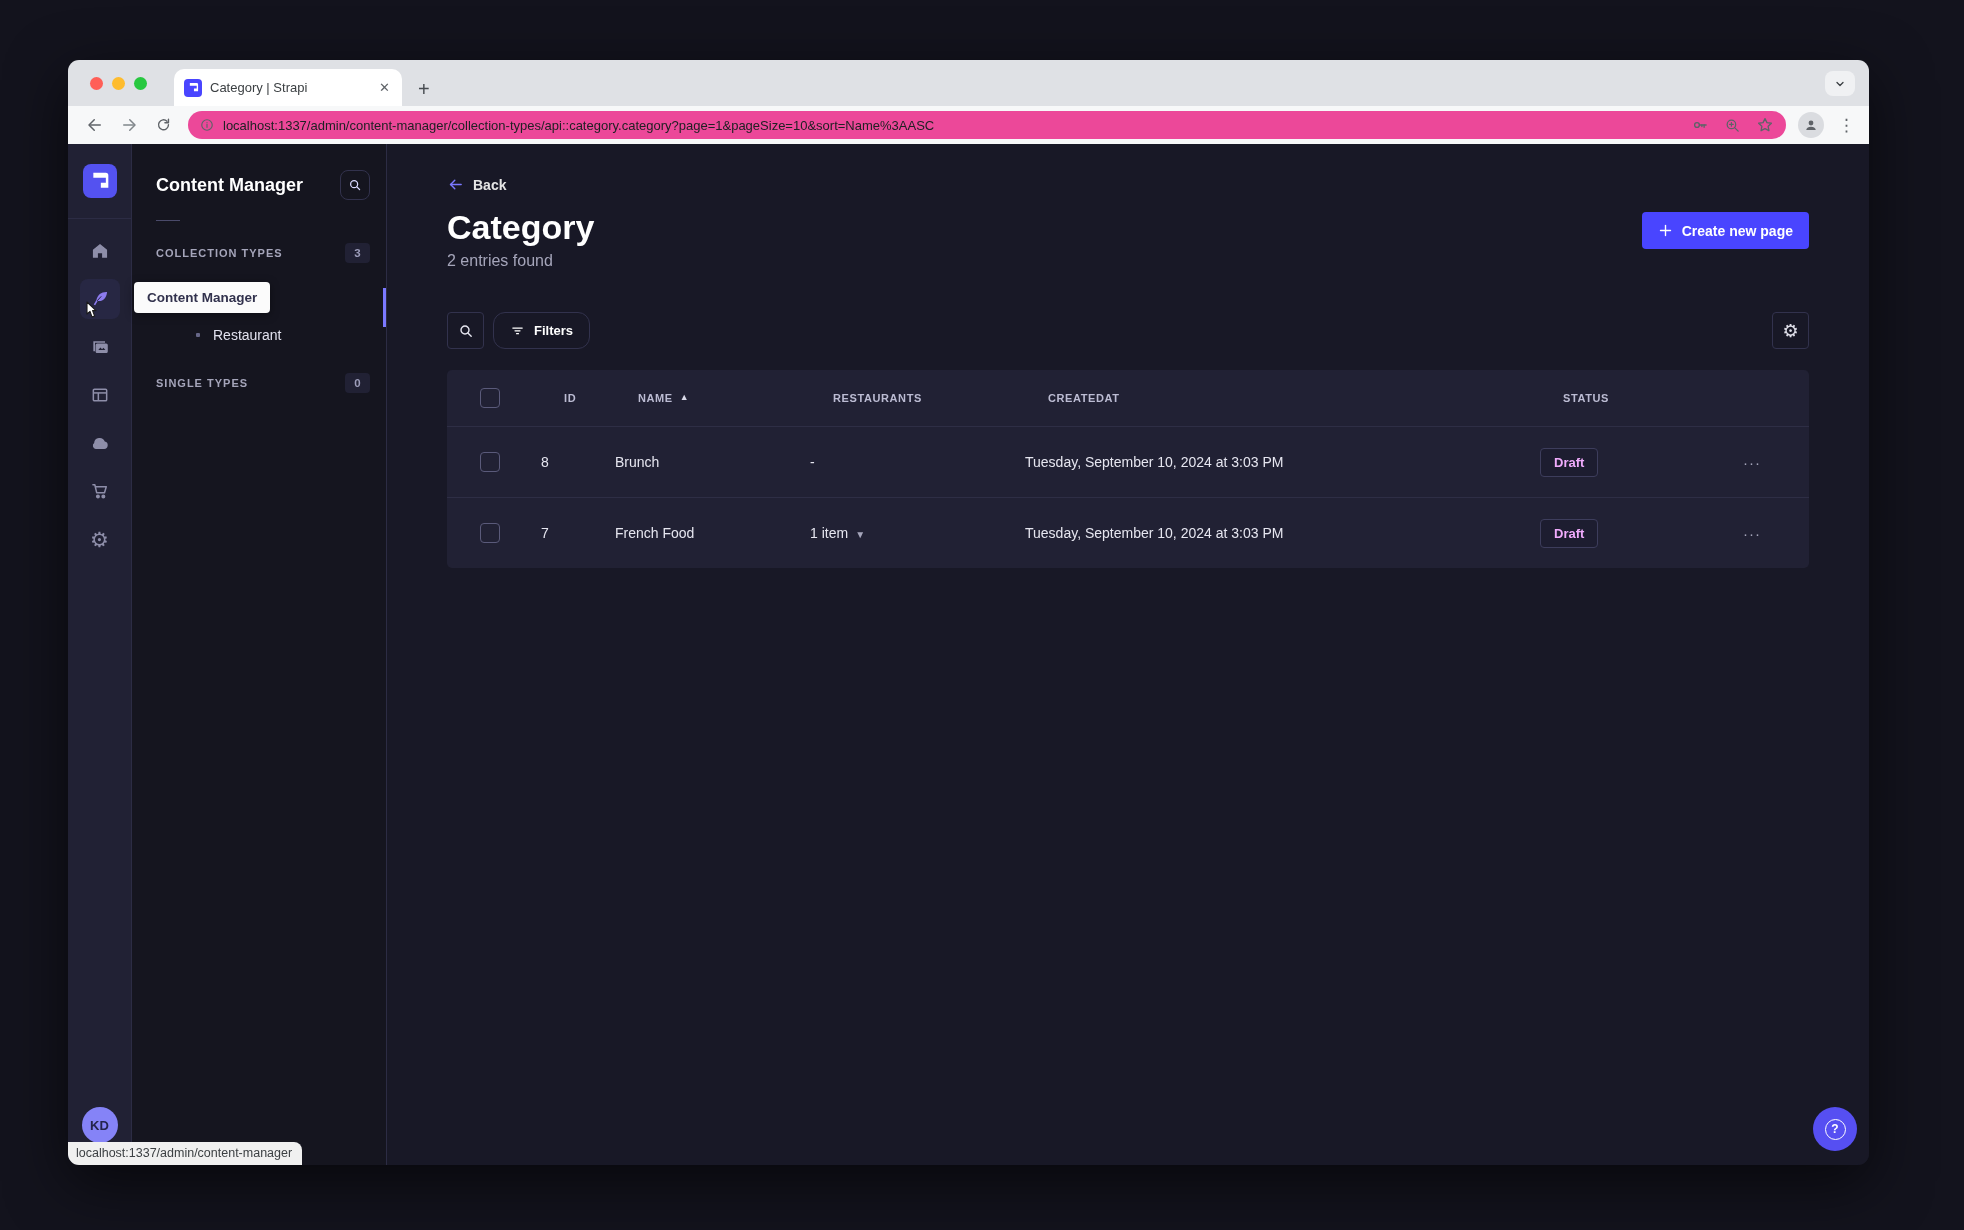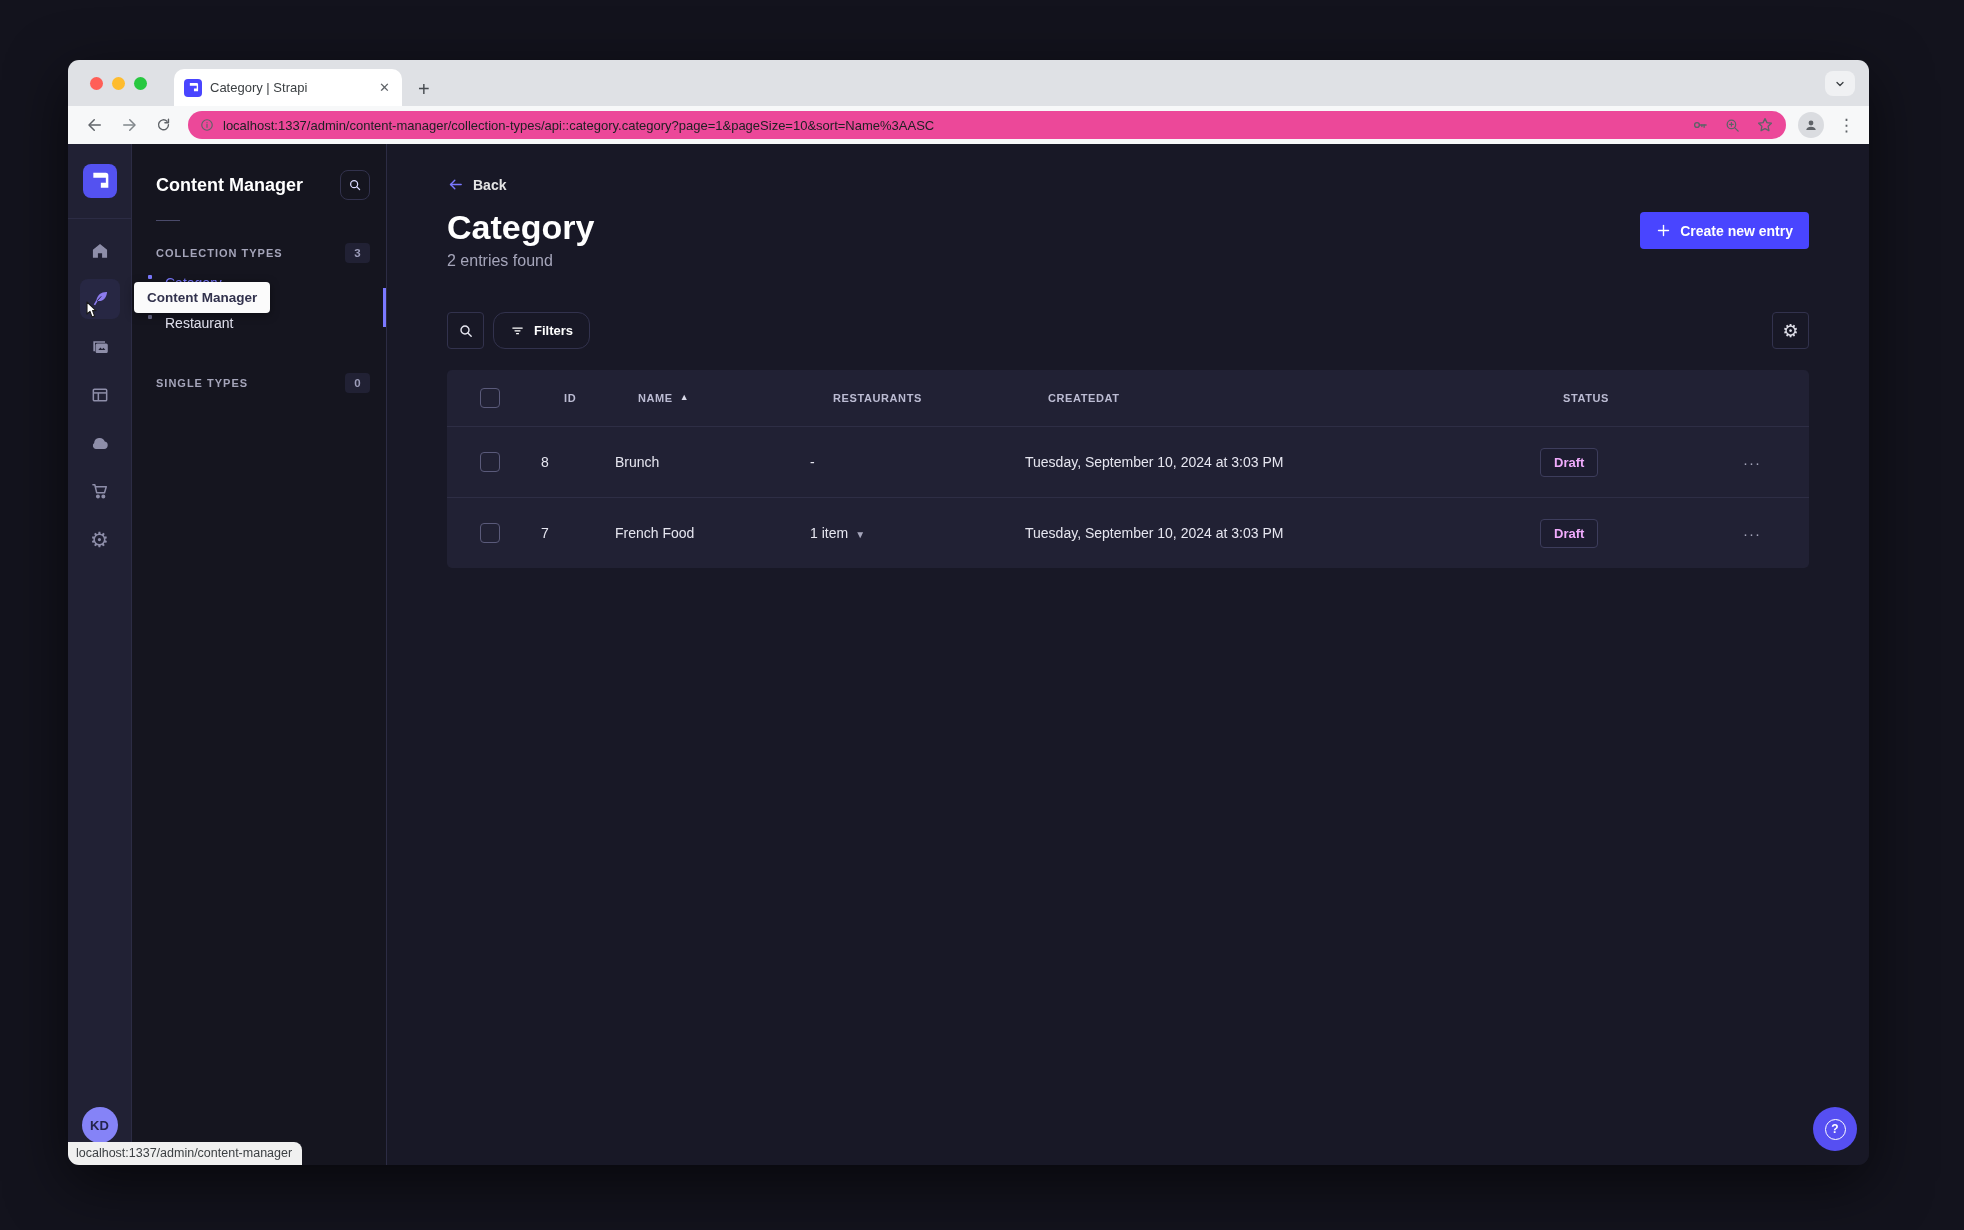--- a/index.html
+++ b/index.html
@@ -55,21 +55,21 @@
   .subnav { width:255px; background:#15151f; border-right:1px solid #2c2c44; padding-top:26px; position:relative; flex:0 0 auto; }
   .subnav-header { display:flex; align-items:center; justify-content:space-between; padding:0 16px 0 24px; }
   .subnav-title { font-size:18px; font-weight:700; color:#fff; }
   .subnav-search { width:30px; height:30px; border-radius:8px; border:1px solid #32324d; display:flex; align-items:center; justify-content:center; color:#d9d8ff; }
   .subnav-divider { width:24px; height:1px; background:#4a4a6a; margin:20px 24px 22px; }
   .section-head { display:flex; align-items:center; justify-content:space-between; padding:0 16px 0 24px; margin-top:4px; }
   .section-label { font-size:11px; font-weight:700; letter-spacing:1px; color:#a5a5ba; }
   .count-badge { min-width:25px; height:20px; padding:0 6px; background:#212134; border-radius:4px;
     font-size:11.5px; font-weight:600; color:#9d9dba; display:flex; align-items:center; justify-content:center; }
   .subnav-list { margin:12px 0 18px; }
-  .subnav-item { height:40px; display:flex; align-items:flex-start; gap:13px; padding-left:16px; }
+  .subnav-item { height:40px; display:flex; align-items:center; gap:13px; padding-left:64px; }
   .bullet { width:4px; height:4px; border-radius:1px; background:#666687; flex:0 0 auto; }
   .subnav-item-label { font-size:14px; font-weight:500; color:#e2e2ef; }
   .subnav-item.active .bullet { background:#7b79ff; }
   .subnav-item.active .subnav-item-label { color:#7b79ff; }
   .active-bar { position:absolute; right:0; top:144px; width:3px; height:39px; background:#7b79ff; }
   .nav-tooltip { position:absolute; left:2px; top:138px; background:#fbfbfb; color:#32324d;
     font-size:13.5px; font-weight:700; padding:8px 13px; border-radius:4px; z-index:30;
     box-shadow:0 2px 10px rgba(0,0,0,.4); white-space:nowrap; }
 
   
@@ -308,21 +308,21 @@
       <div class="title-row">
         <div>
           <div class="page-title">Category</div>
           <div class="subtitle">2 entries found</div>
         </div>
         <div class="create-btn">
           <svg width="15" height="15" viewBox="0 0 24 24" fill="none" stroke="#fff" stroke-width="2.2" stroke-linecap="round">
               <path d="M12 4v16"></path>
               <path d="M4 12h16"></path>
             </svg>
-          <span>Create new entry</span>
+          <span>Create new page</span>
         </div>
       </div>
 
       <div class="action-bar">
         <div class="action-left">
           <div class="sq-btn">
             <svg width="16" height="16" viewBox="0 0 24 24" fill="none" stroke="currentColor" stroke-width="2.1" stroke-linecap="round">
                 <circle cx="10.5" cy="10.5" r="6"></circle>
                 <path d="M15.2 15.2l4.6 4.6"></path>
               </svg>

